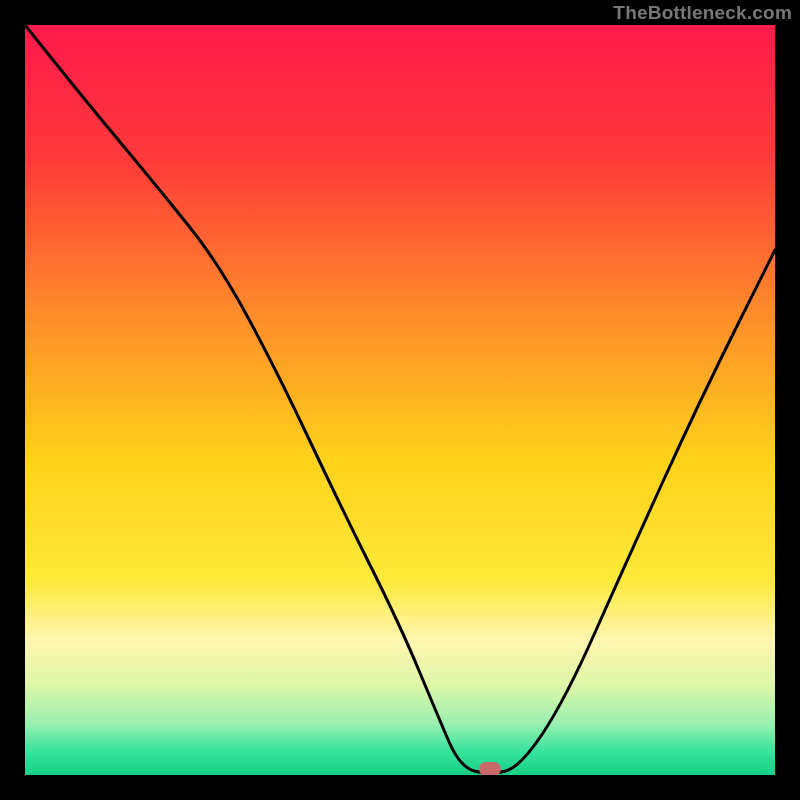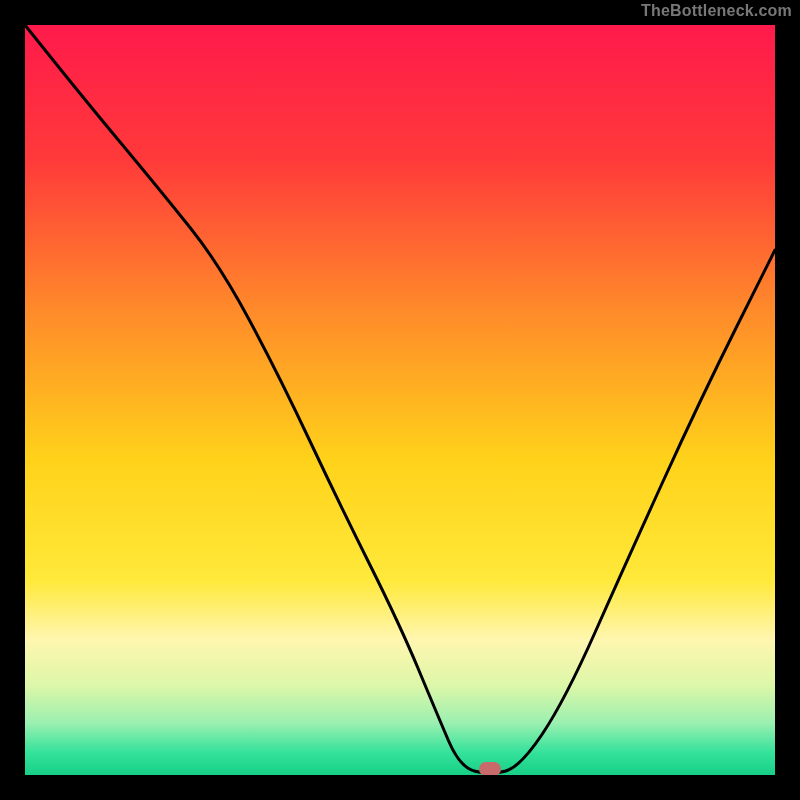--- a/index.html
+++ b/index.html
@@ -45,21 +45,21 @@
     width: 22px;
     height: 14px;
     border-radius: 7px;
     transform: translate(-50%, -50%);
   }
   .watermark {
     position: absolute;
     right: 8px;
     top: 2px;
     font-family: Arial, Helvetica, sans-serif;
-    font-size: 16px;
+    font-size: 19px;
     font-weight: 600;
     color: #777;
     letter-spacing: 0.2px;
   }
 </style>
 </head>
 <body>
 
 <div class="frame">
 

